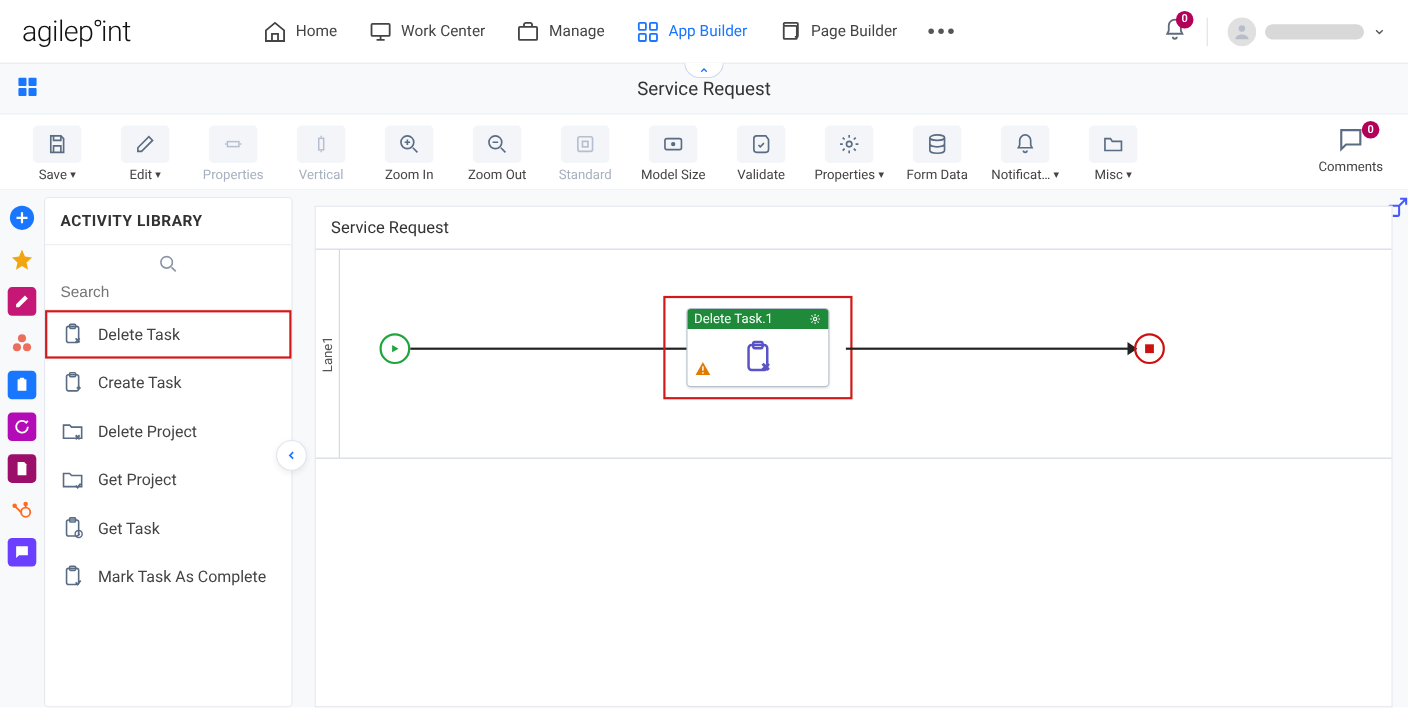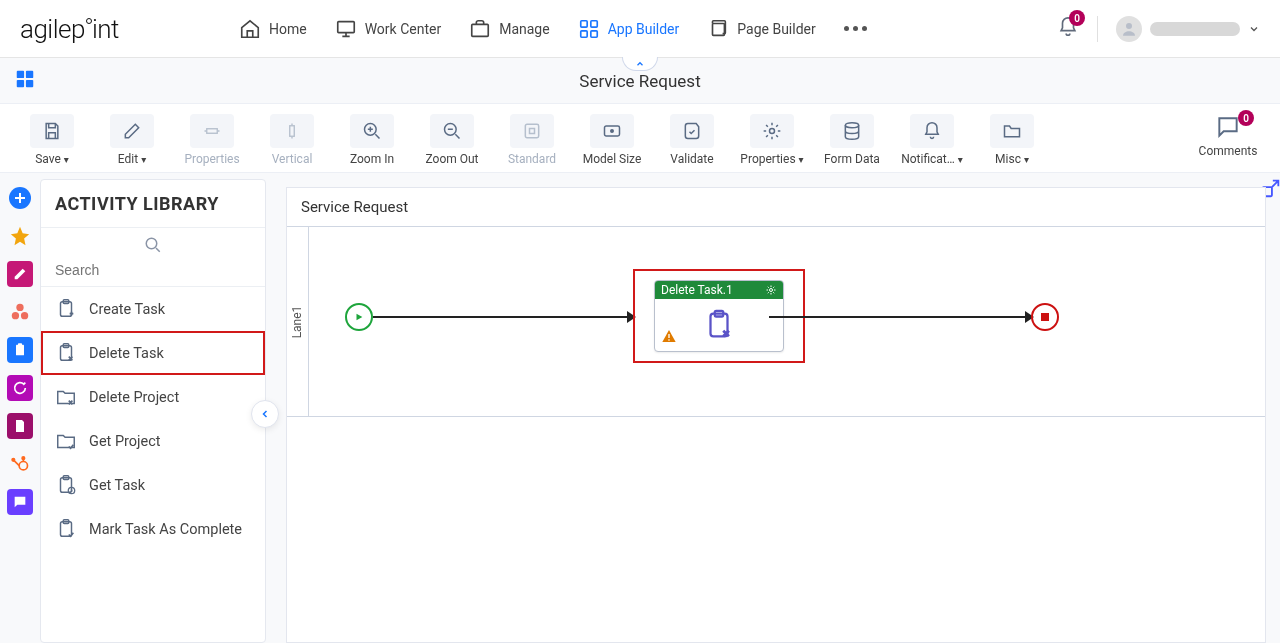--- a/index.html
+++ b/index.html
@@ -44,21 +44,21 @@
 
   
   .body { display:flex; height: calc(644px - 58px - 46px - 70px); background:#f8f9fb; }
 
   
   .rail { width:40px; display:flex; flex-direction:column; align-items:center; padding-top:12px; gap:12px; }
   .rail-item { width:26px; height:26px; display:flex; align-items:center; justify-content:center; cursor:pointer; border-radius:4px; }
 
   
   .panel { width:226px; background:#fff; border:1px solid #e5e8ef; border-radius:4px; margin-top:6px; display:flex; flex-direction:column; position:relative; }
-  .panel-title { font-weight:700; font-size:18px; letter-spacing:0.5px; padding:13px 14px; color:#333; }
+  .panel-title { font-weight:700; font-size:14px; letter-spacing:0.5px; padding:13px 14px; color:#333; }
   .search-row { display:flex; align-items:center; gap:8px; padding:8px 14px; border-top:1px solid #eceff3; border-bottom:1px solid #eceff3; color:#8a94a6;flex-direction:column;}
   .search-row input { border:none; outline:none; font-size:14px; color:#333; width:100%; }
   .lib-list { display:flex; flex-direction:column; }
   .lib-item { display:flex; align-items:center; gap:12px; padding:11px 14px; cursor:pointer; color:#444; font-size:14.5px; }
   .lib-item.highlight { outline:2px solid #d11919; outline-offset:-2px; }
   .lib-item svg { color:#5a6b84; }
   .collapse-handle-left { position:absolute; right:-14px; top:220px; width:28px; height:28px; border-radius:50%; background:#fff; border:1px solid #e0e4ee; box-shadow:0 2px 6px rgba(0,0,0,0.08); display:flex; align-items:center; justify-content:center; cursor:pointer; color:#1976ff; z-index:3;}
 
   
   .canvas-wrap { flex:1; padding:14px 14px 0 20px; position:relative; }
@@ -73,21 +73,21 @@
   .node-end { position:absolute; left:722px; top:76px; width:28px; height:28px; border:2px solid #cc1111; border-radius:50%; display:flex; align-items:center; justify-content:center; cursor:pointer;}
   .node-end .sq { width:8px; height:8px; background:#cc1111; }
 
   .edge { position:absolute; top:89px; height:2px; background:#222; }
   .edge1 { left:64px; width:256px; }
   .edge2 { left:460px; width:258px; }
   .arrowhead { position:absolute; width:0; height:0; border-top:6px solid transparent; border-bottom:6px solid transparent; border-left:9px solid #222; }
   .arrow1 { top:84px; left:318px; }
   .arrow2 { top:84px; left:716px; }
 
-  .node-task-hl { position:absolute; left:324px; top:42px; width:172px; height:94px; border:2px solid #d11919; padding:6px 10px; display:flex; align-items:center; justify-content:center; }
+  .node-task-hl { position:absolute; left:294px; top:42px; width:172px; height:94px; border:2px solid #d11919; padding:6px 10px; display:flex; align-items:center; justify-content:center; }
   .node-task { width:130px; border:1px solid #b9c0cd; border-radius:4px; background:#fff; box-shadow:0 1px 2px rgba(0,0,0,0.08); cursor:pointer; }
   .node-task-head { background:#1f8a3a; color:#fff; font-size:12px; padding:2px 6px; display:flex; align-items:center; justify-content:space-between; border-radius:3px 3px 0 0;}
   .node-task-body { height:52px; display:flex; align-items:center; justify-content:center; gap:6px; position:relative;}
   .warn { position:absolute; left:6px; bottom:4px; color:#e07b00; }
 
   .expand-btn { position:absolute; right:-2px; top:4px; cursor:pointer; color:#4557ff; }
 
 </style>
 </head>
 <body>
@@ -401,35 +401,35 @@
   <div class="panel">
     <div class="panel-title">ACTIVITY LIBRARY</div>
     <div class="search-row">
       <svg width="18" height="18" viewBox="0 0 24 24" fill="none" stroke="currentColor" stroke-width="2">
           <circle cx="10" cy="10" r="7"></circle>
           <path d="M21 21l-5-5"></path>
         </svg>
       <input placeholder="Search" style="">
     </div>
     <div class="lib-list">
+      <div class="lib-item highlight">
+        <svg width="22" height="22" viewBox="0 0 24 24" fill="none" stroke="currentColor" stroke-width="1.6">
+            <rect x="6" y="4" width="12" height="16" rx="2"></rect>
+            <rect x="9" y="2" width="6" height="4" rx="1"></rect>
+            <path d="M15 16l4 4M19 16l-4 4" stroke-width="1.8"></path>
+          </svg>
+        <span>Delete Task</span>
+      </div>
       <div class="lib-item">
         <svg width="22" height="22" viewBox="0 0 24 24" fill="none" stroke="currentColor" stroke-width="1.6">
             <rect x="6" y="4" width="12" height="16" rx="2"></rect>
             <rect x="9" y="2" width="6" height="4" rx="1"></rect>
             <path d="M16 17h4M18 15v4" stroke-width="1.8"></path>
           </svg>
         <span>Create Task</span>
-      </div>
-      <div class="lib-item highlight">
-        <svg width="22" height="22" viewBox="0 0 24 24" fill="none" stroke="currentColor" stroke-width="1.6">
-            <rect x="6" y="4" width="12" height="16" rx="2"></rect>
-            <rect x="9" y="2" width="6" height="4" rx="1"></rect>
-            <path d="M15 16l4 4M19 16l-4 4" stroke-width="1.8"></path>
-          </svg>
-        <span>Delete Task</span>
       </div>
       <div class="lib-item">
         <svg width="22" height="22" viewBox="0 0 24 24" fill="none" stroke="currentColor" stroke-width="1.6">
             <path d="M3 6h6l2 2h10v11H3z"></path>
             <path d="M15 16l4 4M19 16l-4 4" stroke-width="1.8"></path>
           </svg>
         <span>Delete Project</span>
       </div>
       <div class="lib-item">
         <svg width="22" height="22" viewBox="0 0 24 24" fill="none" stroke="currentColor" stroke-width="1.6">

